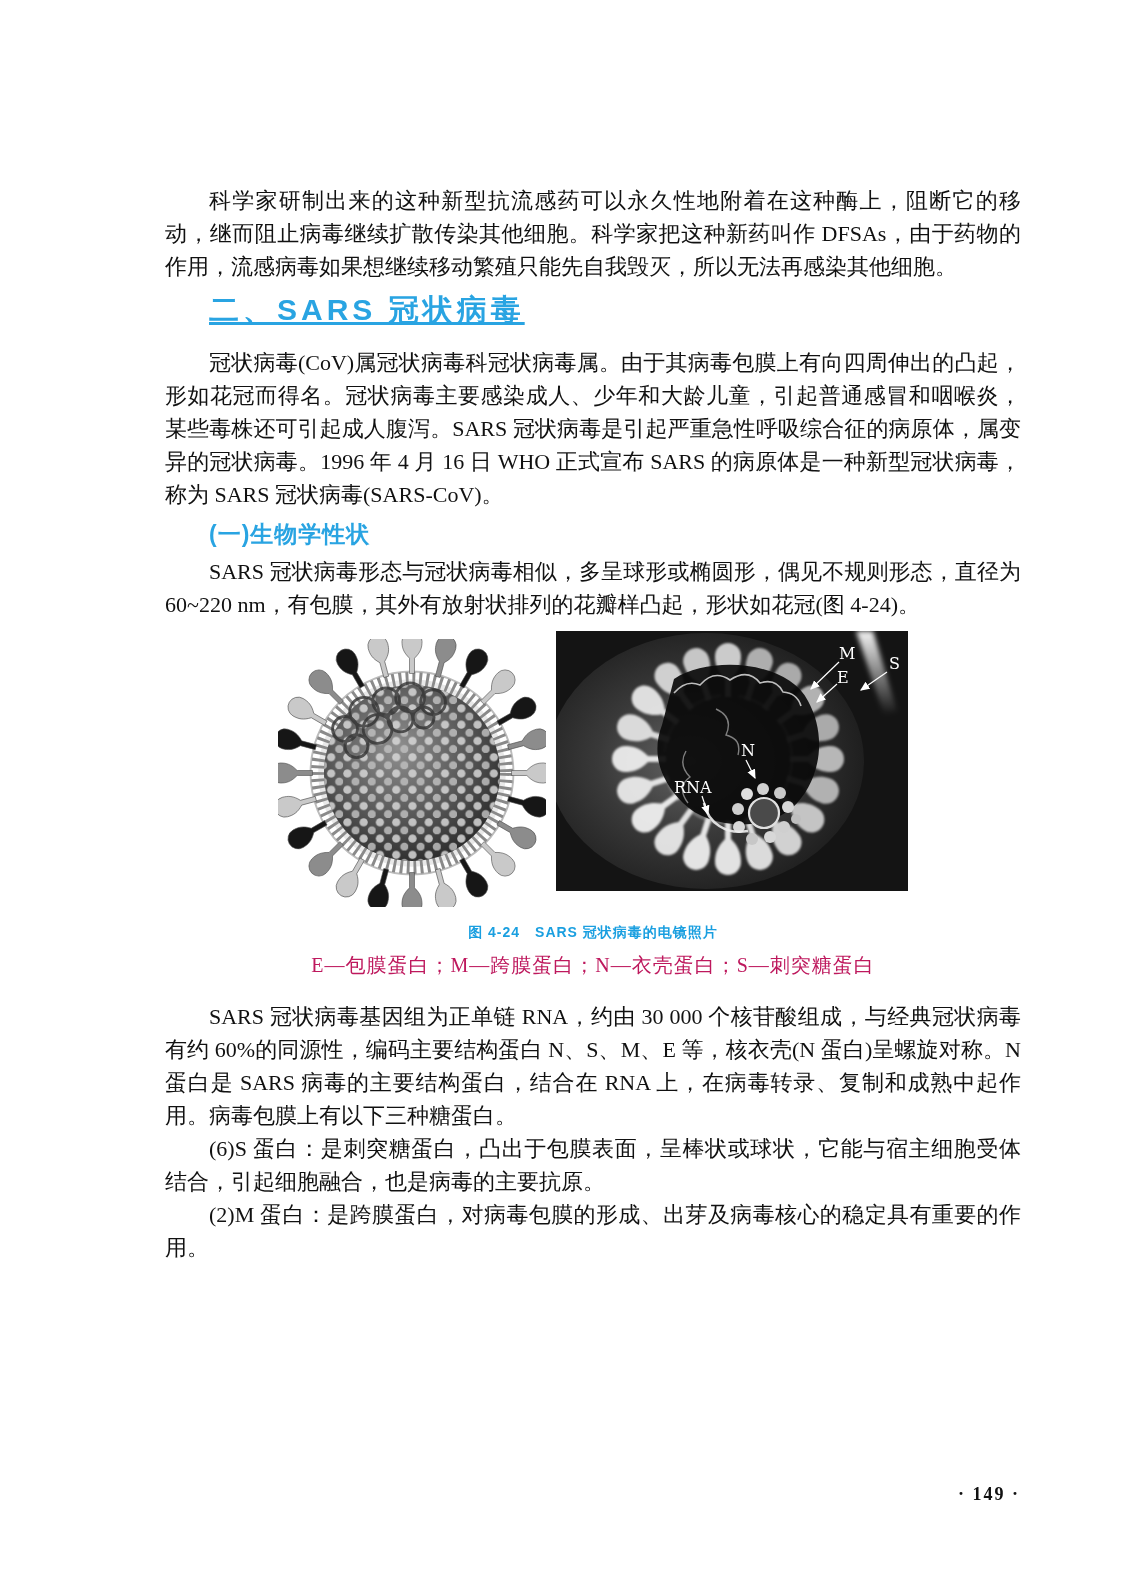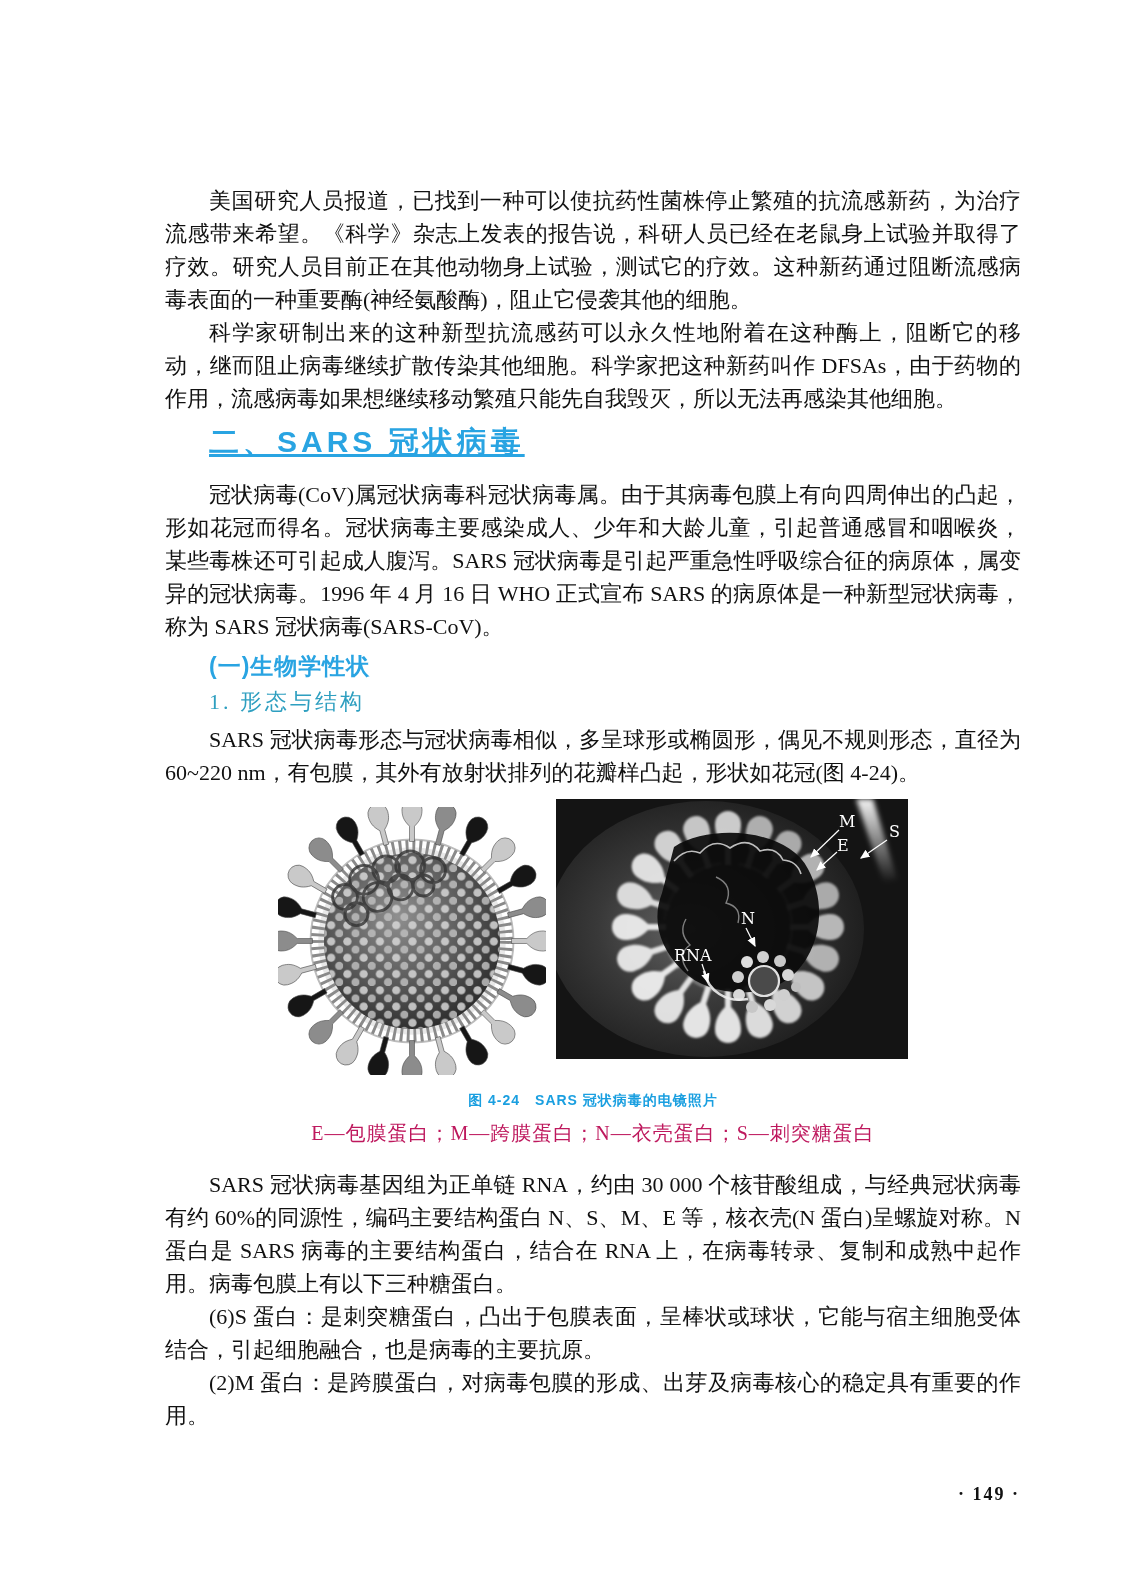--- a/index.html
+++ b/index.html
@@ -64,28 +64,26 @@
     font-family:"DejaVu Serif","Liberation Serif",serif;
     font-size:16px;fill:#ffffff;
   }
 </style>
 </head>
 <body>
 
 <div id="page">
   <div id="flow">
 
-    <p class="para">美国研究人员报道，已找到一种可以使抗药性菌株停止繁殖的抗流感新药，为治疗流感带来希望。《科学》杂志上发表的报告说，科研人员已经在老鼠身上试验并取得了疗效。研究人员目前正在其他动物身上试验，测试它的疗效。这种新药通过阻断流感病毒表面的一种重要酶(神经氨酸酶)，阻止它侵袭其他的细胞。</p>
     <p class="para">科学家研制出来的这种新型抗流感药可以永久性地附着在这种酶上，阻断它的移动，继而阻止病毒继续扩散传染其他细胞。科学家把这种新药叫作 DFSAs，由于药物的作用，流感病毒如果想继续移动繁殖只能先自我毁灭，所以无法再感染其他细胞。</p>
 
     <div class="h-main">二、SARS 冠状病毒</div>
     <p class="para">冠状病毒(CoV)属冠状病毒科冠状病毒属。由于其病毒包膜上有向四周伸出的凸起，形如花冠而得名。冠状病毒主要感染成人、少年和大龄儿童，引起普通感冒和咽喉炎，某些毒株还可引起成人腹泻。SARS 冠状病毒是引起严重急性呼吸综合征的病原体，属变异的冠状病毒。1996 年 4 月 16 日 WHO 正式宣布 SARS 的病原体是一种新型冠状病毒，称为 SARS 冠状病毒(SARS-CoV)。</p>
 
     <div class="h-sub">(一)生物学性状</div>
-    <div class="h-num">1. 形态与结构</div>
     <p class="para">SARS 冠状病毒形态与冠状病毒相似，多呈球形或椭圆形，偶见不规则形态，直径为 60~220 nm，有包膜，其外有放射状排列的花瓣样凸起，形状如花冠(图 4-24)。</p>
 
     <div id="figure-block">
       <div id="figure-images">
 
         <svg id="virus-illustration" width="268" height="268" viewBox="0 0 280 280" xmlns="http://www.w3.org/2000/svg">
           <defs>
             <radialGradient id="coreGrad" cx="42%" cy="36%" r="75%">
               <stop offset="0%" stop-color="#8f8f8f"></stop>
               <stop offset="55%" stop-color="#555555"></stop>

